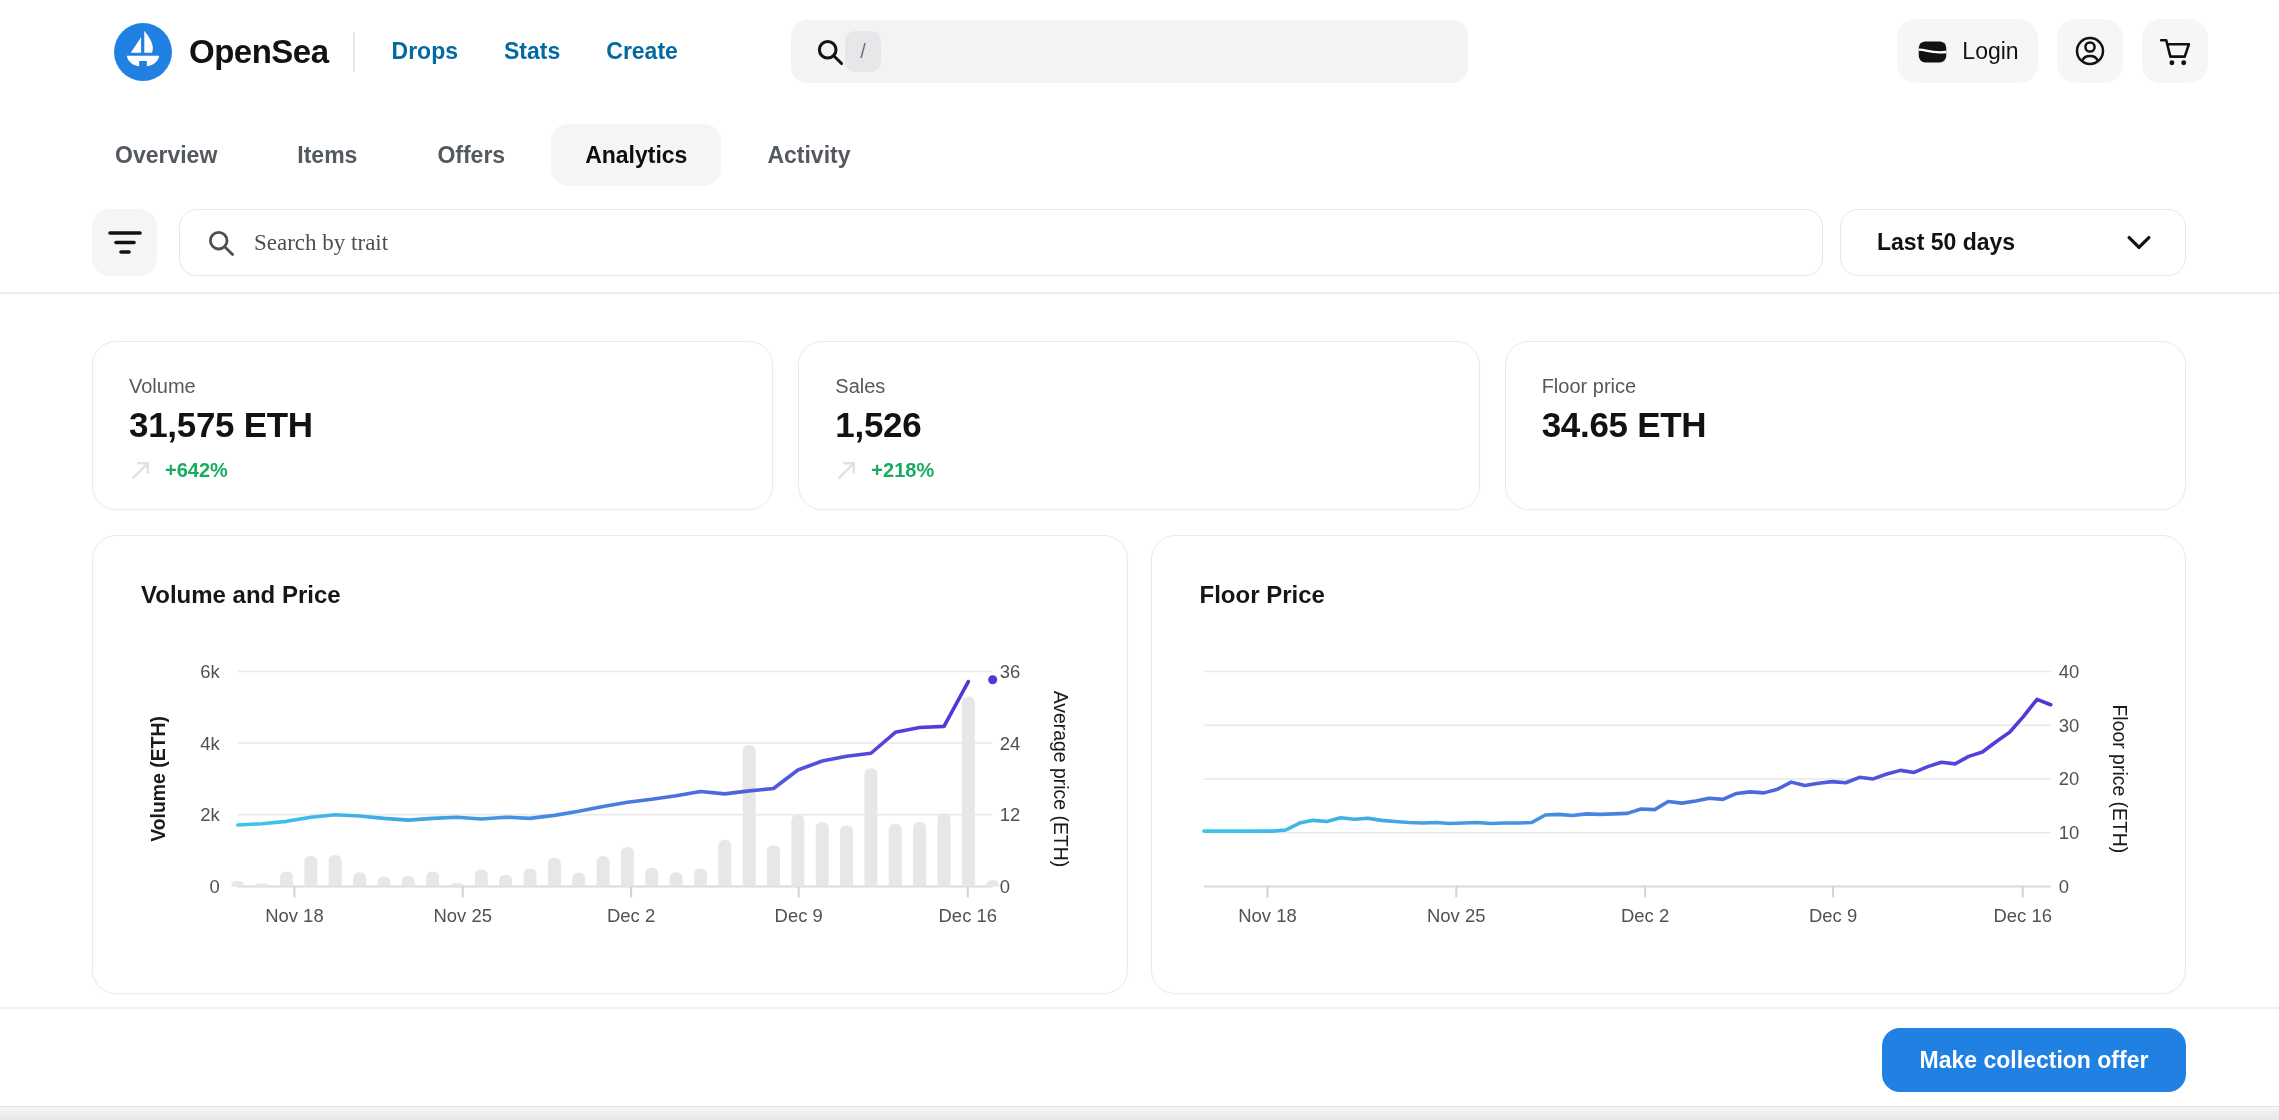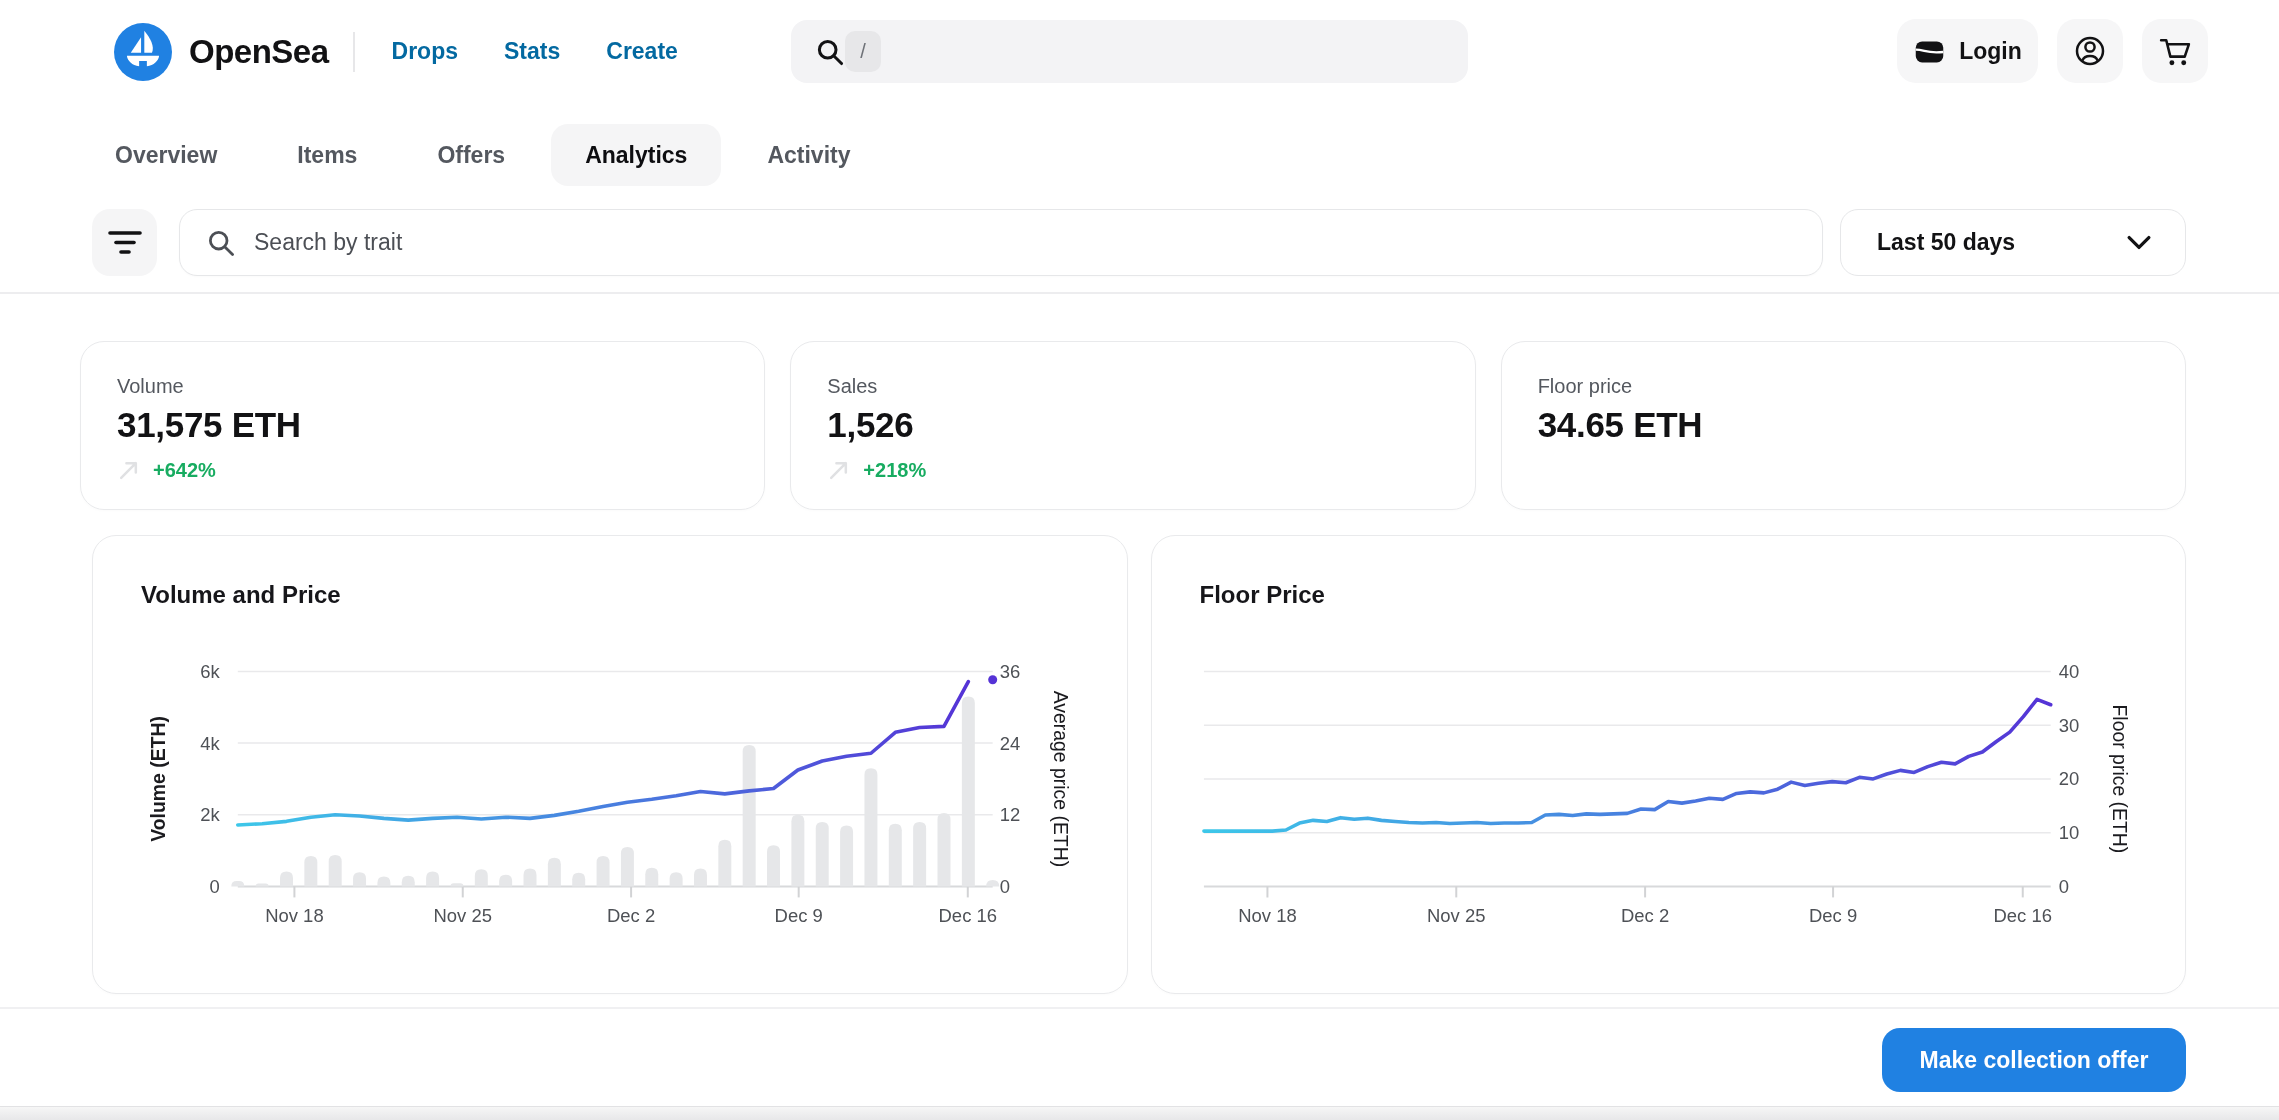--- a/index.html
+++ b/index.html
@@ -16,46 +16,46 @@
                border-radius:16px;display:flex;align-items:center;}
   .search-pill svg{margin-left:24px;flex:none;}
   .search-input{flex:1;border:none;outline:none;background:transparent;font-family:inherit;
                 font-size:23px;margin-left:16px;color:#121214;}
   .search-input::placeholder{color:#6e7177;}
   .kbd{margin-right:13px;width:36px;height:41px;background:#e7e7e9;border-radius:10px;
        display:flex;align-items:center;justify-content:center;font-size:20px;color:#6e7177;}
   .actions{position:absolute;right:93px;top:19px;display:flex;gap:19px;}
   .login-btn{width:141px;height:64px;border:none;background:#f6f6f7;border-radius:19px;display:flex;
              align-items:center;justify-content:center;gap:13px;font-family:inherit;font-size:23px;
-             font-weight:700;color:#121214;cursor:pointer;}
+             font-weight:400;color:#121214;cursor:pointer;}
   .icon-btn{width:66px;height:64px;border:none;background:#f6f6f7;border-radius:19px;display:flex;
             align-items:center;justify-content:center;cursor:pointer;}
   
   .tabs{position:absolute;left:115px;top:124px;height:62px;display:flex;align-items:center;gap:80px;}
   .tab{font-size:23px;font-weight:600;color:#54585f;cursor:pointer;white-space:nowrap;}
   .tab.active{color:#0d0d10;font-weight:700;background:#f5f5f6;border-radius:17px;height:62px;
               display:flex;align-items:center;padding:0 34px;margin:0 -34px;}
   
   .filter-btn{position:absolute;left:92px;top:209px;width:65px;height:67px;border:none;background:#f5f5f6;
               border-radius:18px;display:flex;align-items:center;justify-content:center;cursor:pointer;}
   .trait-search{position:absolute;left:179px;top:209px;width:1644px;height:67px;border:1.5px solid #e6e7e9;
                 border-radius:18px;background:#fff;display:flex;align-items:center;box-sizing:border-box;
                 box-shadow:0 1px 2px rgba(0,0,0,.02);}
   .trait-search svg{margin-left:26px;flex:none;}
-  .trait-input{flex:1;border:none;outline:none;background:transparent;font-family:Liberation Sans, sans-serif;font-size:23px;
+  .trait-input{flex:1;border:none;outline:none;background:transparent;font-family:Liberation Serif, serif;font-size:23px;
                margin-left:16px;color:#121214;}
   .trait-input::placeholder{color:#4c4f55;}
   .range-dd{position:absolute;left:1840px;top:209px;width:346px;height:67px;border:1.5px solid #e6e7e9;
             background:#fff;border-radius:18px;display:flex;align-items:center;box-sizing:border-box;
             font-size:23px;font-weight:700;color:#121214;cursor:pointer;font-family:inherit;}
   .range-dd .lbl{margin-left:30px;flex:1;text-align:left;}
   .range-dd svg{margin-right:28px;}
   .divider{position:absolute;left:0;top:292px;width:100%;height:2px;background:#ededef;}
   
-  .stats-row{position:absolute;left:80px;right:93px;top:341px;height:169px;display:flex;gap:25px;}
+  .stats-row{position:absolute;left:92px;right:93px;top:341px;height:169px;display:flex;gap:25px;}
   .stat-card{flex:1;border:1.5px solid #e9eaec;border-radius:24px;box-sizing:border-box;
              padding:33px 36px;box-shadow:0 1px 3px rgba(0,0,0,.02);}
   .stat-label{font-size:20px;color:#54585f;}
   .stat-value{font-size:35px;font-weight:800;color:#121214;margin-top:7px;letter-spacing:-.3px;}
   .stat-change{margin-top:14px;display:flex;align-items:center;gap:13px;}
   .stat-pct{font-size:20px;font-weight:700;}
   
   .charts-row{position:absolute;left:92px;right:93px;top:535px;height:459px;display:flex;gap:23px;}
   .chart-card{flex:1;position:relative;border:1.5px solid #e9eaec;border-radius:24px;box-sizing:border-box;
               box-shadow:0 1px 3px rgba(0,0,0,.02);overflow:hidden;}

